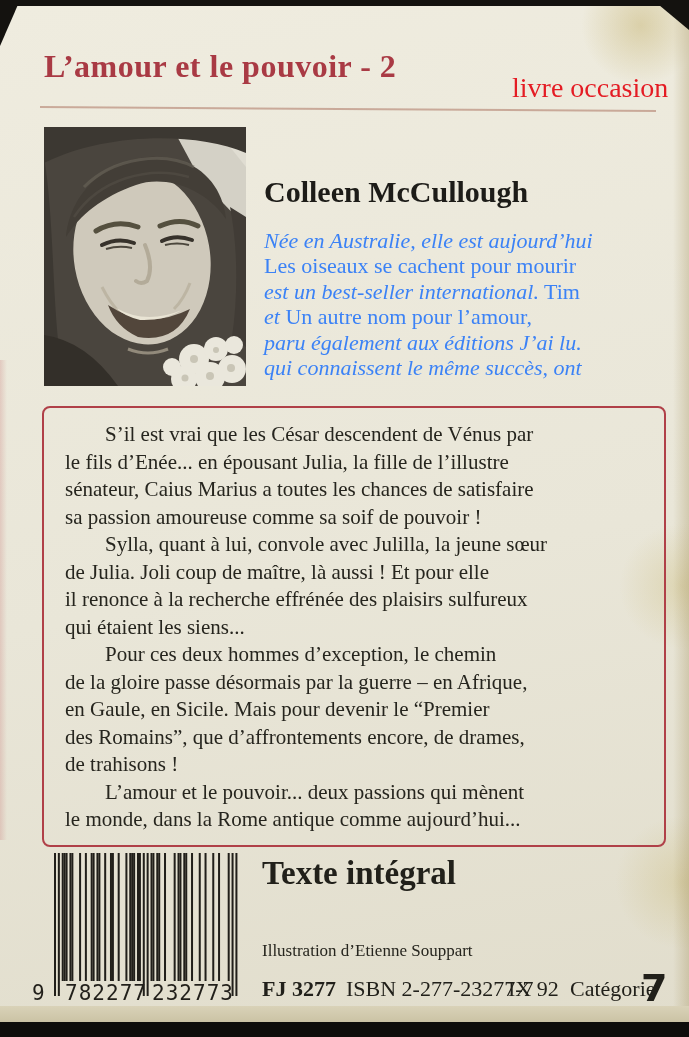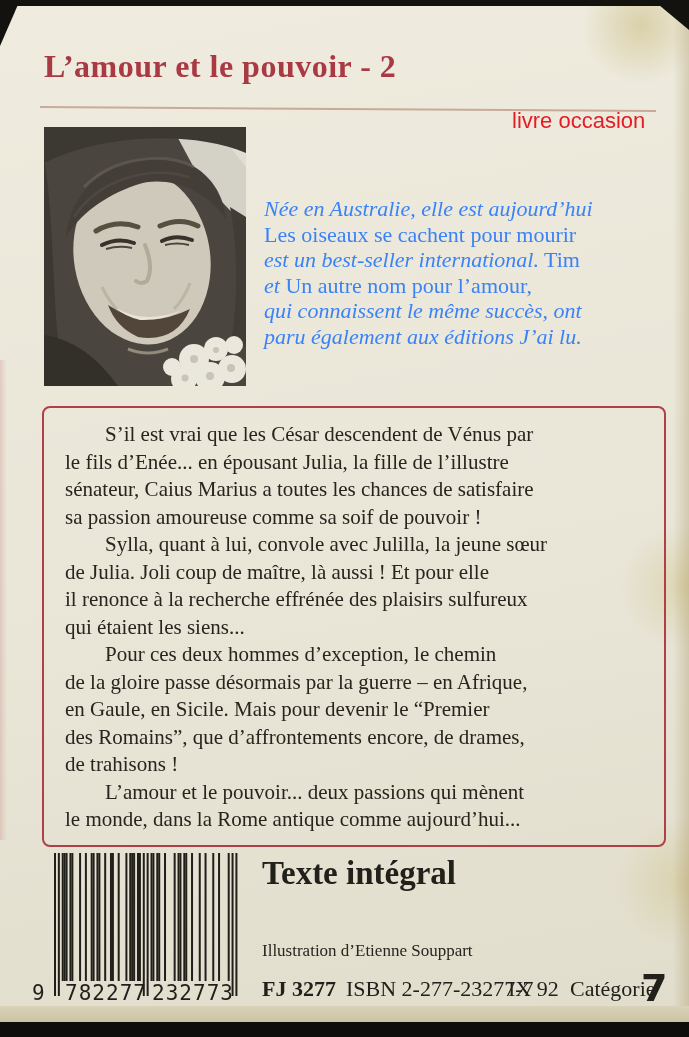--- a/index.html
+++ b/index.html
@@ -29,23 +29,22 @@
     background:linear-gradient(to bottom,#d9d2b8,#c9c1a2);}
   .edge-bottom{position:absolute;top:1022px;left:0;width:689px;height:15px;background:#0e0d0b;}
 
   .title{
     position:absolute;left:44px;top:50px;margin:0;white-space:nowrap;
     font-size:32px;font-weight:bold;letter-spacing:.5px;line-height:1;
     color:var(--title-red,#a93a44);
   }
   .overlay-label{
     position:absolute;left:512px;top:72px;white-space:nowrap;
-    font-family:Liberation Sans, sans-serif;font-size:22px;
+    font-family:Liberation Serif, serif;font-size:28px;
     color:var(--overlay-red,#e41c24);
-    margin-top:36px;
   }
   .title-rule{
     position:absolute;left:40px;top:108px;width:616px;height:2px;
     background:rgba(158,92,70,.45);transform:rotate(.35deg);
   }
 
   .photo{
     position:absolute;left:44px;top:127px;width:202px;height:259px;overflow:hidden;
     background:#45403a;
   }
@@ -142,27 +141,28 @@
         <circle cx="150" cy="232" r="4"></circle>
         <circle cx="172" cy="223" r="3"></circle>
         <circle cx="187" cy="241" r="4"></circle>
         <circle cx="141" cy="251" r="3.5"></circle>
         <circle cx="166" cy="249" r="4"></circle>
       </g>
     </svg>
   </div>
 
   <div class="bio">
+    <h2 class="author-name">Colleen McCullough</h2>
     <div class="bio-lines" id="bio-lines">
         <div class="bio-line"><span class="it">Née en Australie, elle est aujourd’hui</span></div>
         <div class="bio-line"><span>Les oiseaux se cachent pour mourir</span></div>
         <div class="bio-line"><span class="it">est un best-seller international.</span><span> Tim</span></div>
         <div class="bio-line"><span class="it">et</span><span> Un autre nom pour l’amour,</span></div>
+        <div class="bio-line"><span class="it">paru également aux éditions J’ai lu.</span></div>
         <div class="bio-line"><span class="it">qui connaissent le même succès, ont</span></div>
-        <div class="bio-line"><span class="it">paru également aux éditions J’ai lu.</span></div>
       </div>
   </div>
 
   <div class="synopsis-box">
     <p>S’il est vrai que les César descendent de Vénus par
 le fils d’Enée... en épousant Julia, la fille de l’illustre
 sénateur, Caius Marius a toutes les chances de satisfaire
 sa passion amoureuse comme sa soif de pouvoir !</p>
     <p>Sylla, quant à lui, convole avec Julilla, la jeune sœur
 de Julia. Joli coup de maître, là aussi ! Et pour elle

